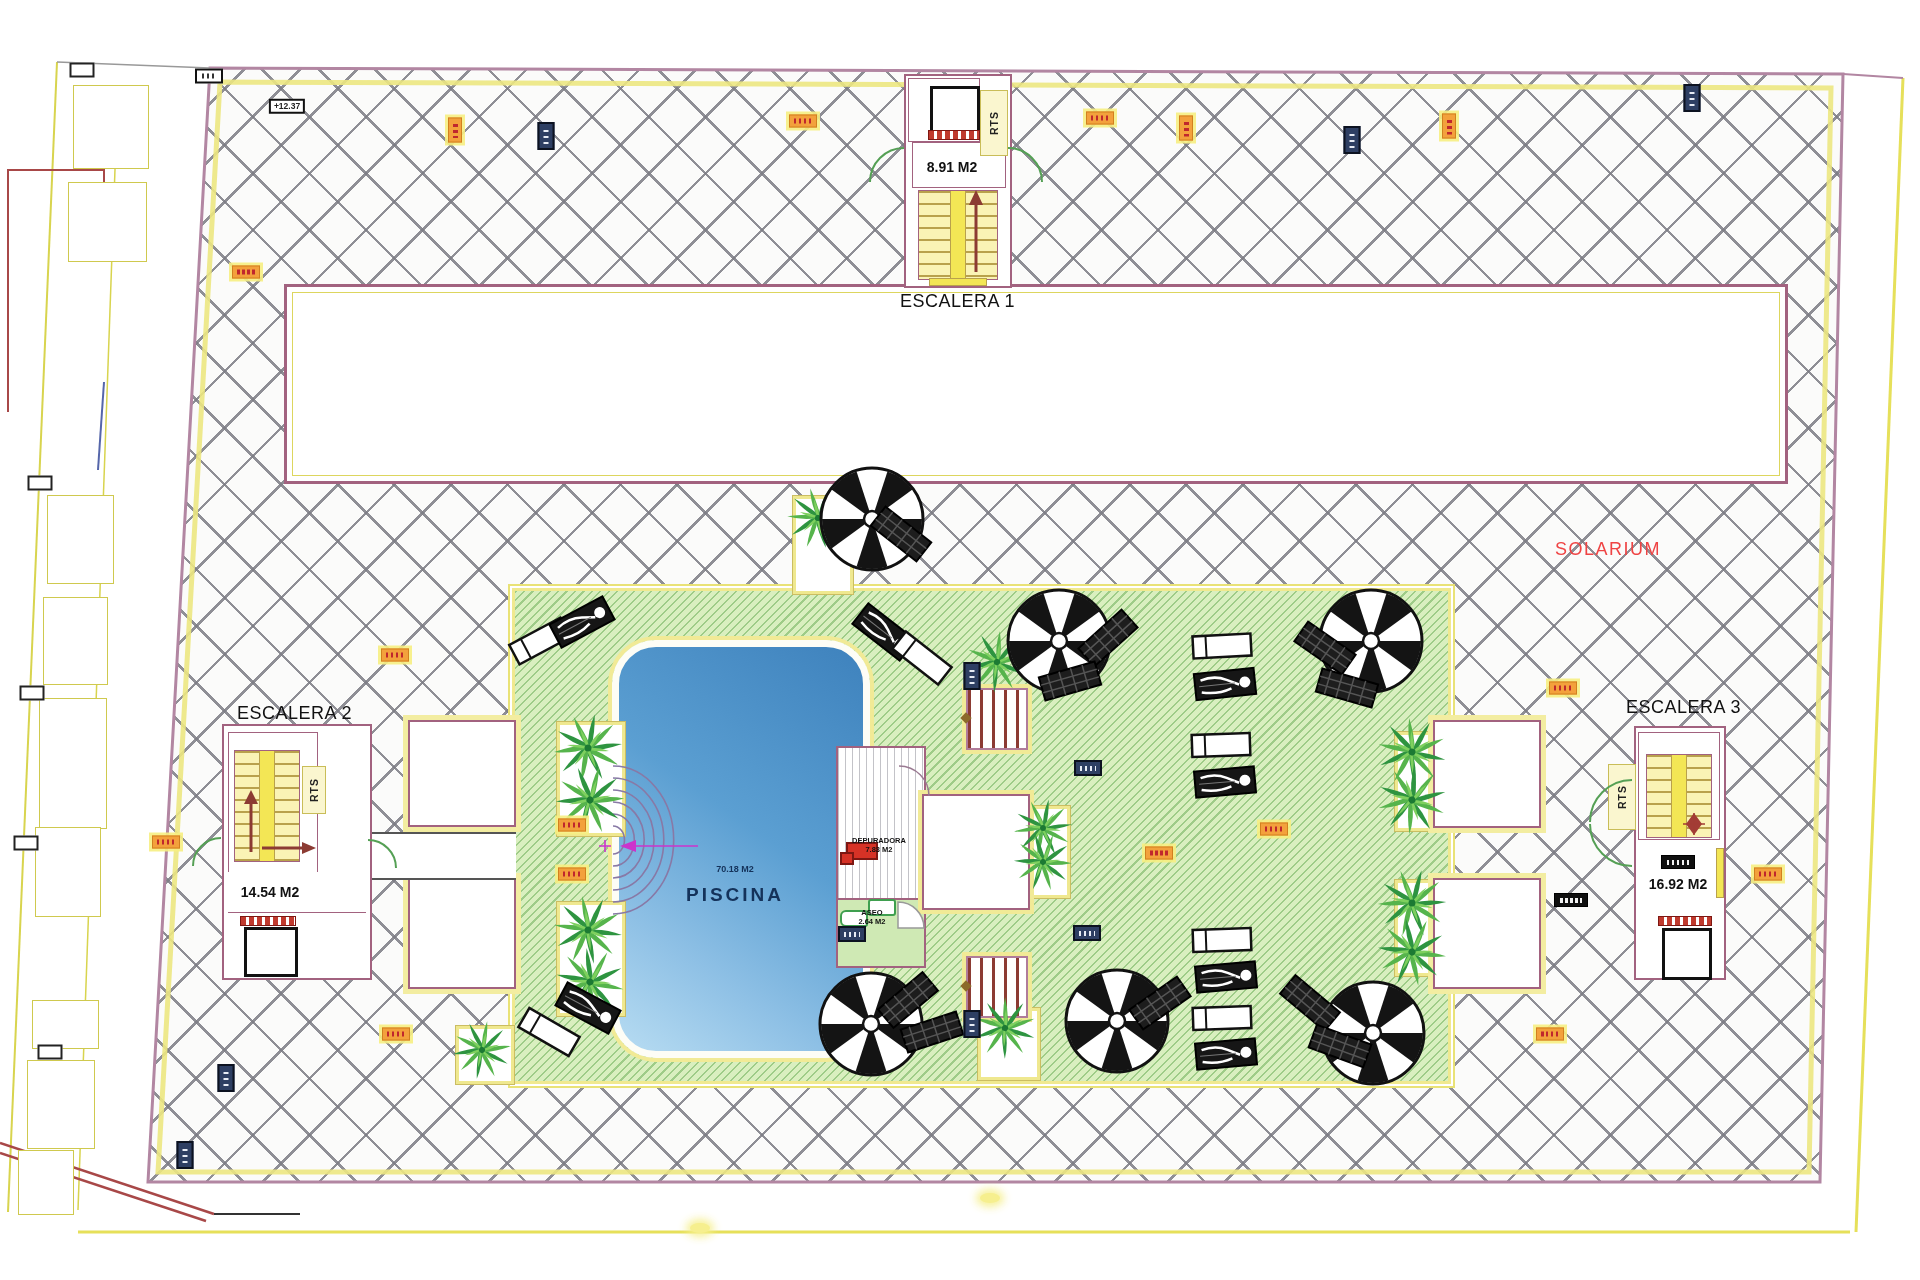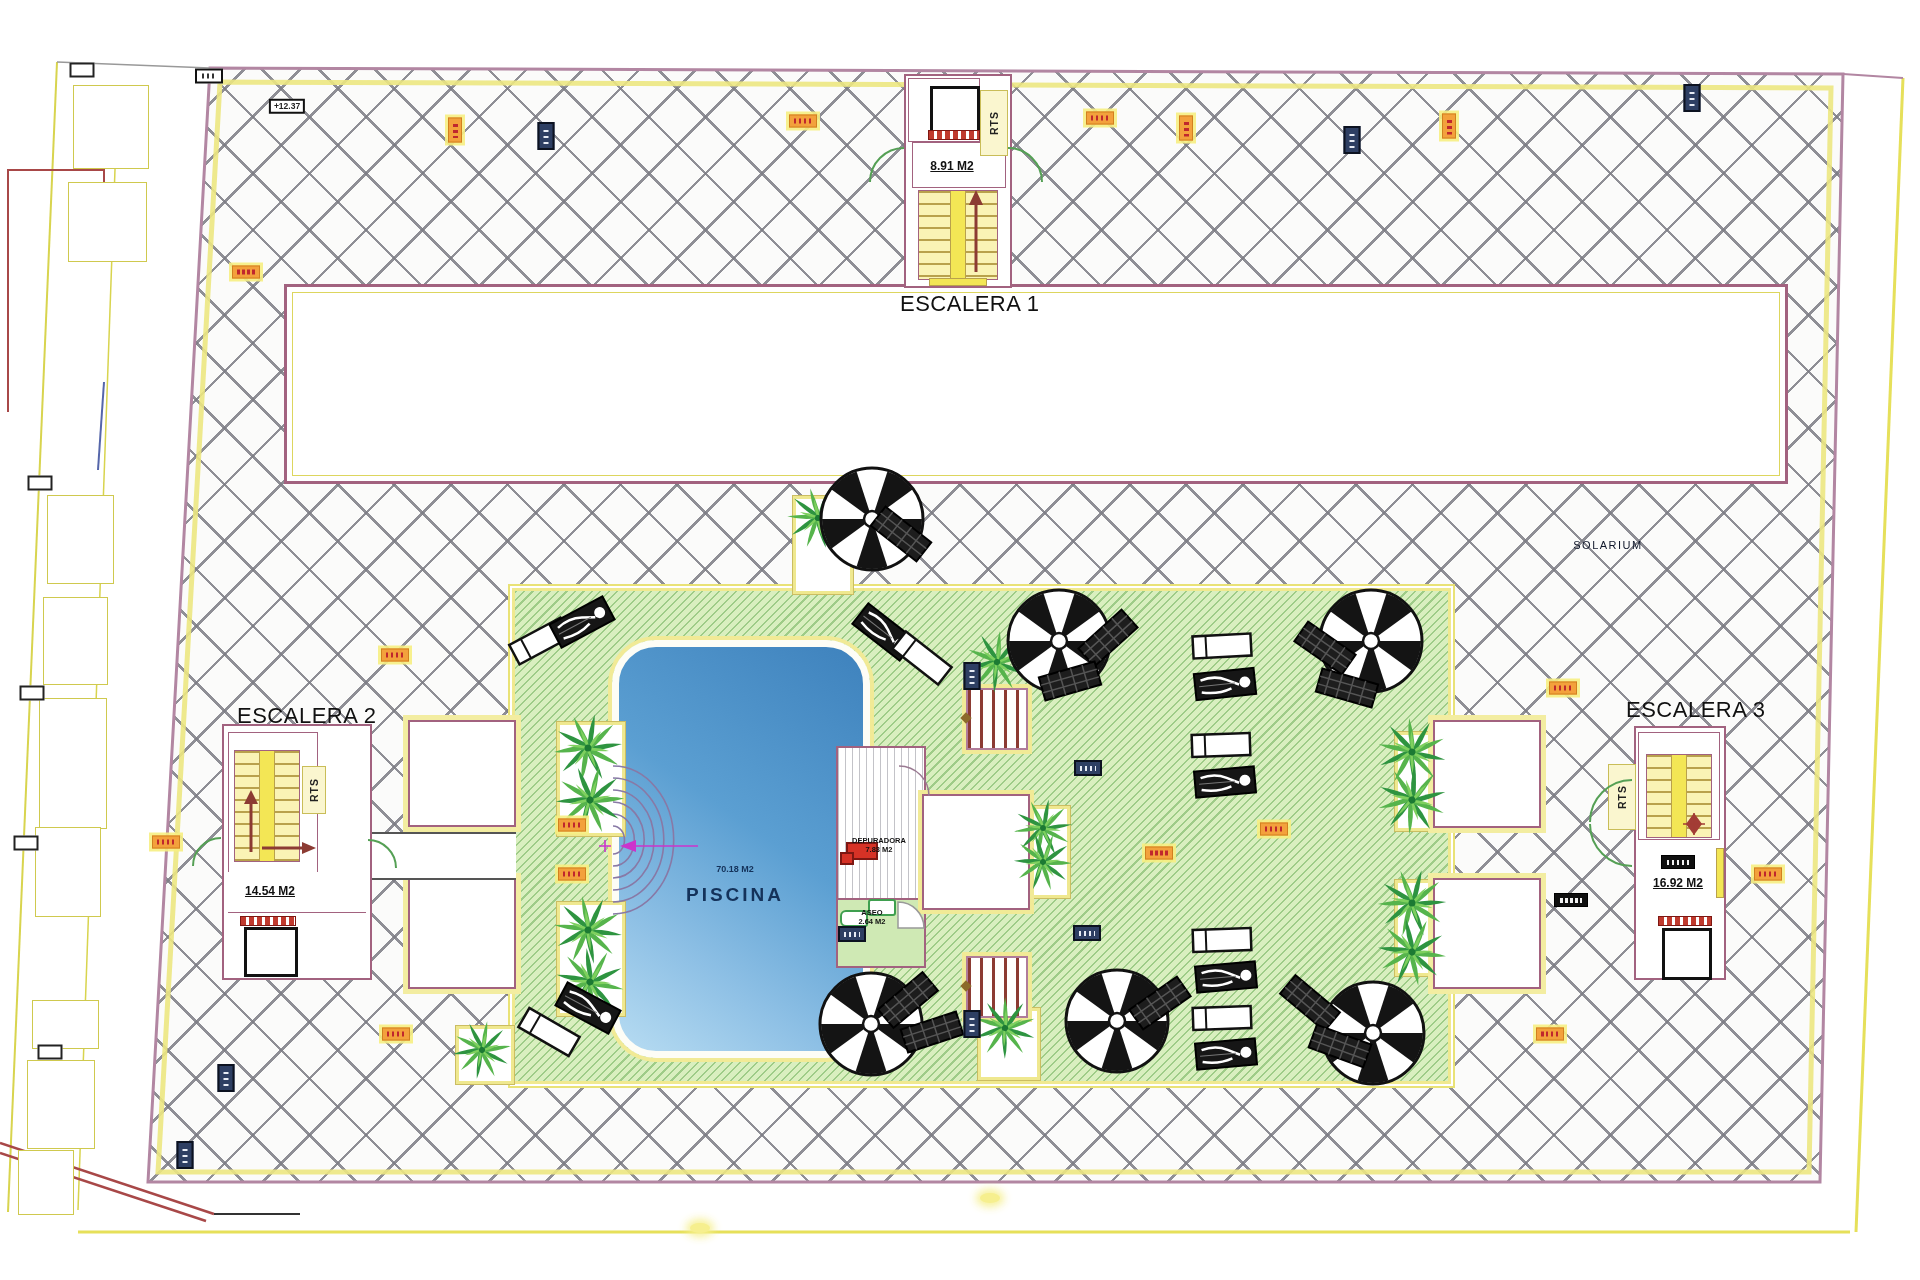--- a/index.html
+++ b/index.html
@@ -64,26 +64,26 @@
   .pump{position:absolute;left:846px;top:842px;width:28px;height:14px;background:#d63226;
     border:2px solid #7d1712;z-index:12;}
   .pump::after{content:"";position:absolute;left:-8px;top:8px;width:10px;height:9px;background:#d63226;
     border:2px solid #7d1712;}
   .sink{position:absolute;left:868px;top:899px;width:24px;height:13px;background:#fff;border:2px solid #3f9f4f;
     border-radius:3px;z-index:12;}
   .toilet{position:absolute;left:840px;top:910px;width:24px;height:13px;background:#fff;border:2px solid #3f9f4f;
     border-radius:6px 3px 3px 6px;z-index:12;}
   
   .lbl{position:absolute;color:#111;text-align:center;z-index:35;white-space:nowrap;}
-  .lbl-title{font-size:22px;letter-spacing:.5px;}
-  .lbl-area{font-size:12px;font-weight:bold;text-decoration:underline;}
+  .lbl-title{font-size:18px;letter-spacing:.5px;}
+  .lbl-area{font-size:14px;font-weight:bold;}
   .lbl-piscina{font-size:19px;font-weight:bold;letter-spacing:3px;color:#14325a;}
   .lbl-piscina-area{font-size:9px;font-weight:bold;color:#14325a;}
   .lbl-room{font-size:7.5px;font-weight:bold;line-height:1.25;}
-  .lbl-solarium{font-size:11px;letter-spacing:1.5px;color:#0f172a;}
+  .lbl-solarium{font-size:18px;letter-spacing:1.5px;color:#ef4444;}
   
   .marker{position:absolute;transform:translate(-50%,-50%);display:flex;align-items:center;
     justify-content:center;z-index:40;}
   .orange-h{width:26px;height:11px;background:#f3a13c;border:1px solid #d2801f;
     box-shadow:0 0 0 3px rgba(246,238,130,.9);}
   .orange-h .stripes{width:70%;height:5px;
     background:repeating-linear-gradient(90deg,#c0272d 0 2.5px,rgba(0,0,0,0) 2.5px 5px);}
   .orange-v{width:12px;height:23px;background:#f3a13c;border:1px solid #d2801f;
     box-shadow:0 0 0 3px rgba(246,238,130,.9);}
   .orange-v .stripes{width:5px;height:70%;

